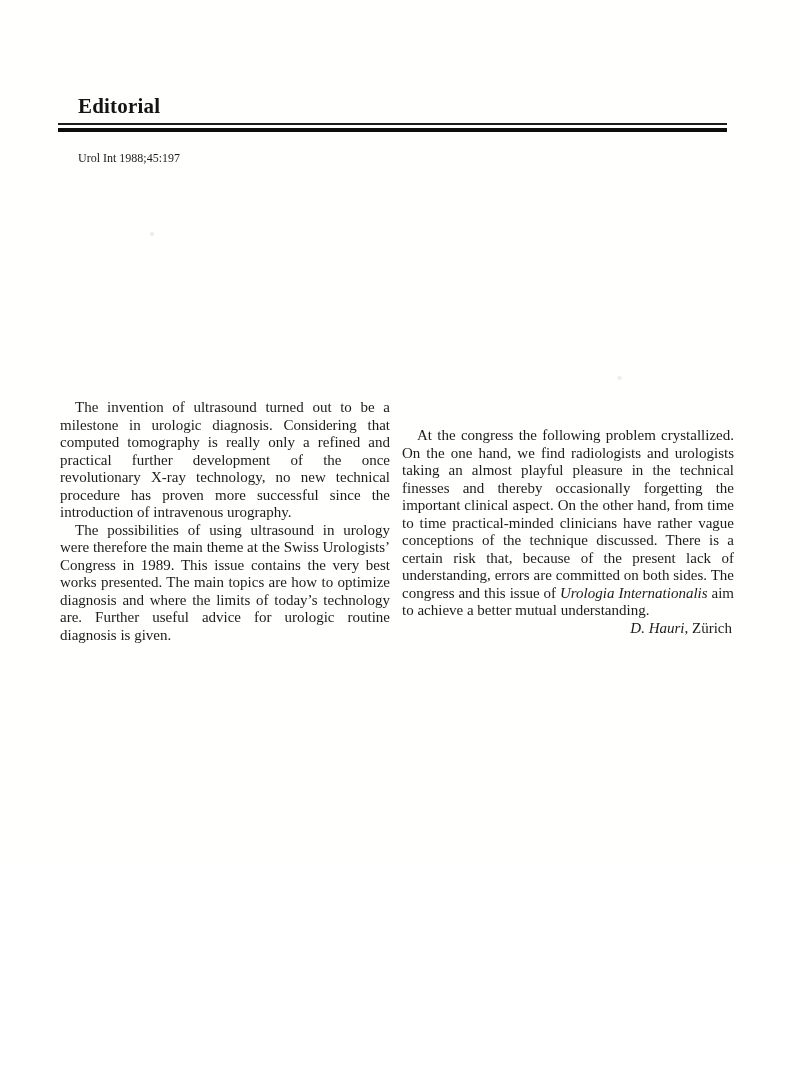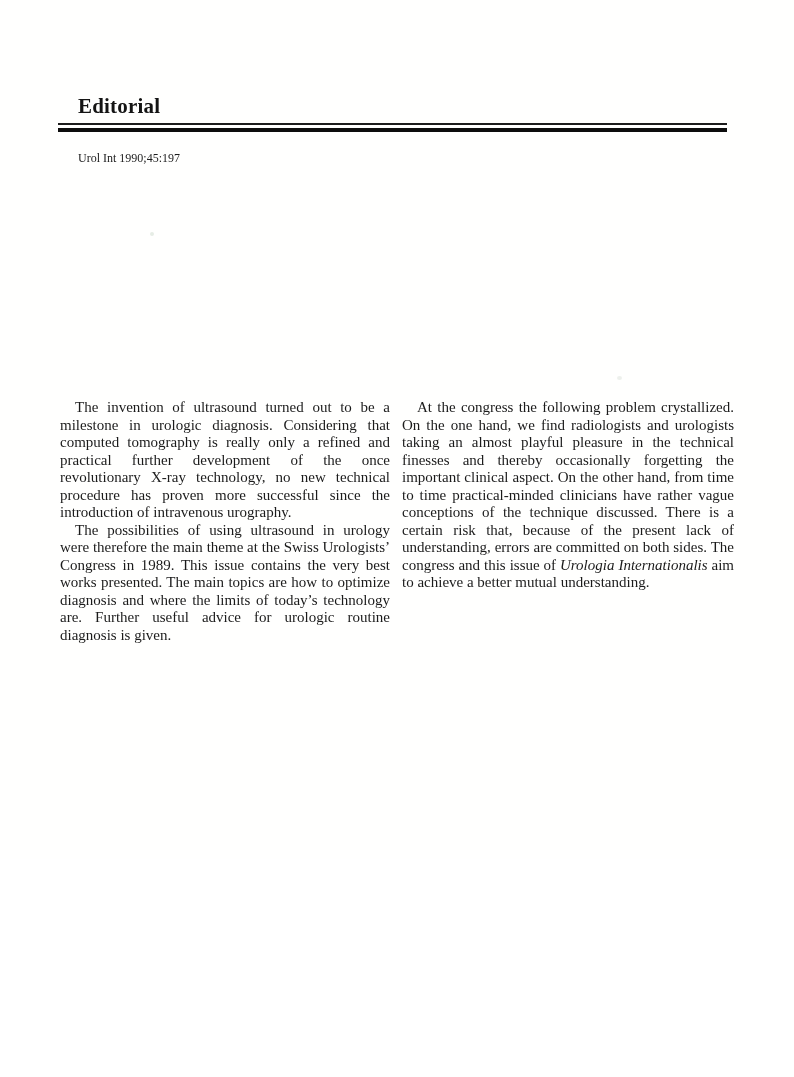--- a/index.html
+++ b/index.html
@@ -61,21 +61,21 @@
     display: flex;
     gap: 12px;
   }
   .col {
     font-size: 15px;
     line-height: 17.5px;
     text-align: justify;
     color: #1b1b1b;
   }
   .col-left  { width: 330px; }
-  .col-right { width: 332px; }
+  .col-right { width: 332px; margin-top: 28px; }
   .col p {
     margin: 0;
     text-indent: 15px;
   }
   .italic { font-style: italic; }
   .signature {
     margin-top: 17.5px;
     text-align: right;
     text-indent: 0;
     padding-right: 2px;
@@ -95,32 +95,33 @@
 <div class="page">
 
   <h1 class="section-title">Editorial</h1>
 
   <div class="header-rule">
     <div class="rule-thin"></div>
     <div class="rule-gap"></div>
     <div class="rule-thick"></div>
   </div>
 
-  <p class="citation">Urol Int 1990;45:197</p>
+  <p class="citation">Urol Int 1988;45:197</p>
 
   <span class="speck speck-1"></span>
   <span class="speck speck-2"></span>
 
   <div class="columns">
 
     <div class="col col-left">
       <p>The invention of ultrasound turned out to be a milestone in urologic diagnosis. Considering that computed tomography is really only a refined and practical further development of the once revolutionary X-ray technology, no new technical procedure has proven more successful since the introduction of intravenous urography.</p>
       <p>The possibilities of using ultrasound in urology were therefore the main theme at the Swiss Urologists’ Congress in 1989. This issue contains the very best works presented. The main topics are how to optimize diagnosis and where the limits of today’s technology are. Further useful advice for urologic routine diagnosis is given.</p>
     </div>
 
     <div class="col col-right">
       <p><span>At the congress the following problem crystallized. On the one hand, we find radiologists and urologists taking an almost playful pleasure in the technical finesses and thereby occasionally forgetting the important clinical aspect. On the other hand, from time to time practical-minded clinicians have rather vague conceptions of the technique discussed. There is a certain risk that, because of the present lack of understanding, errors are committed on both sides. The congress and this issue of </span><span class="italic">Urologia Internationalis</span><span> aim to achieve a better mutual understanding.</span></p>
 
+      <p class="signature"><span class="italic">D. Hauri</span><span>, Zürich</span></p>
     </div>
 
   </div>
 
 </div>
 
 </body></html>

